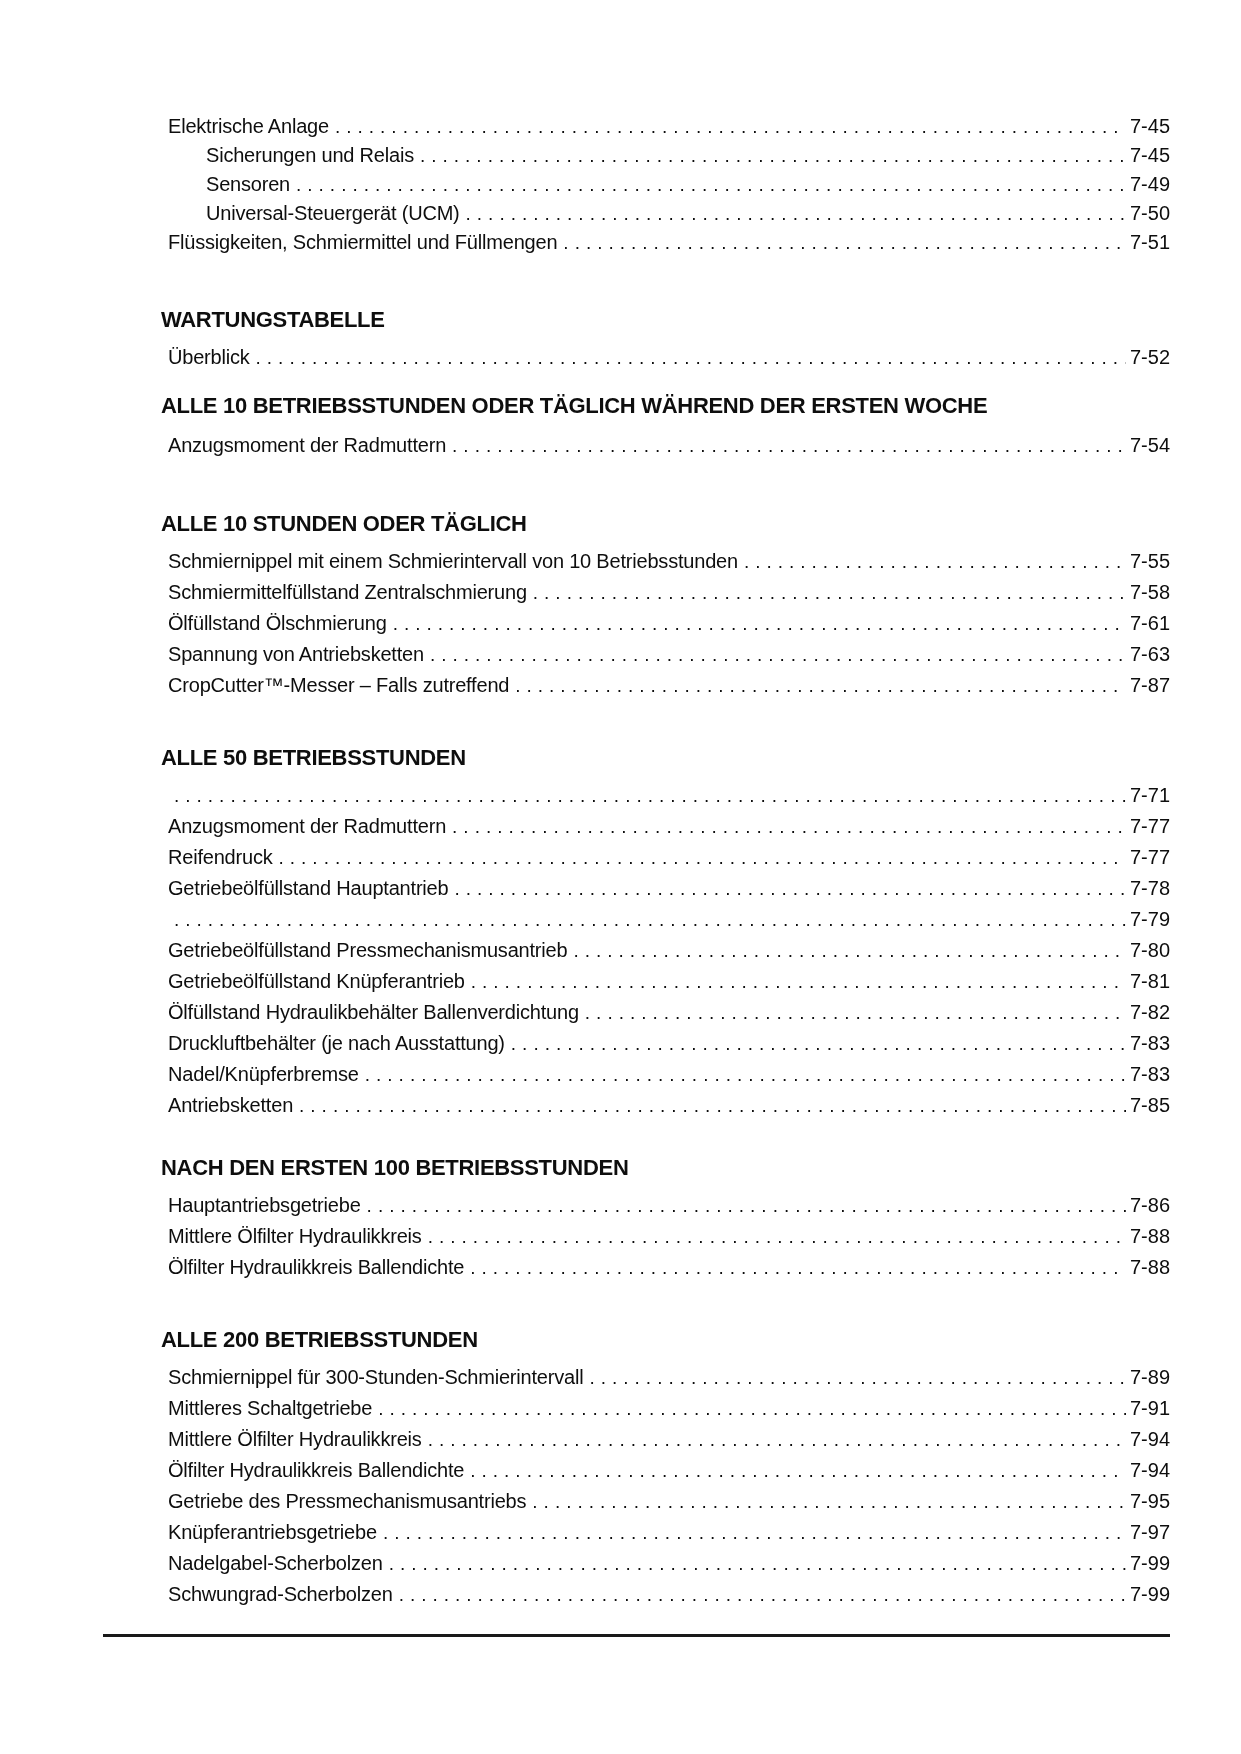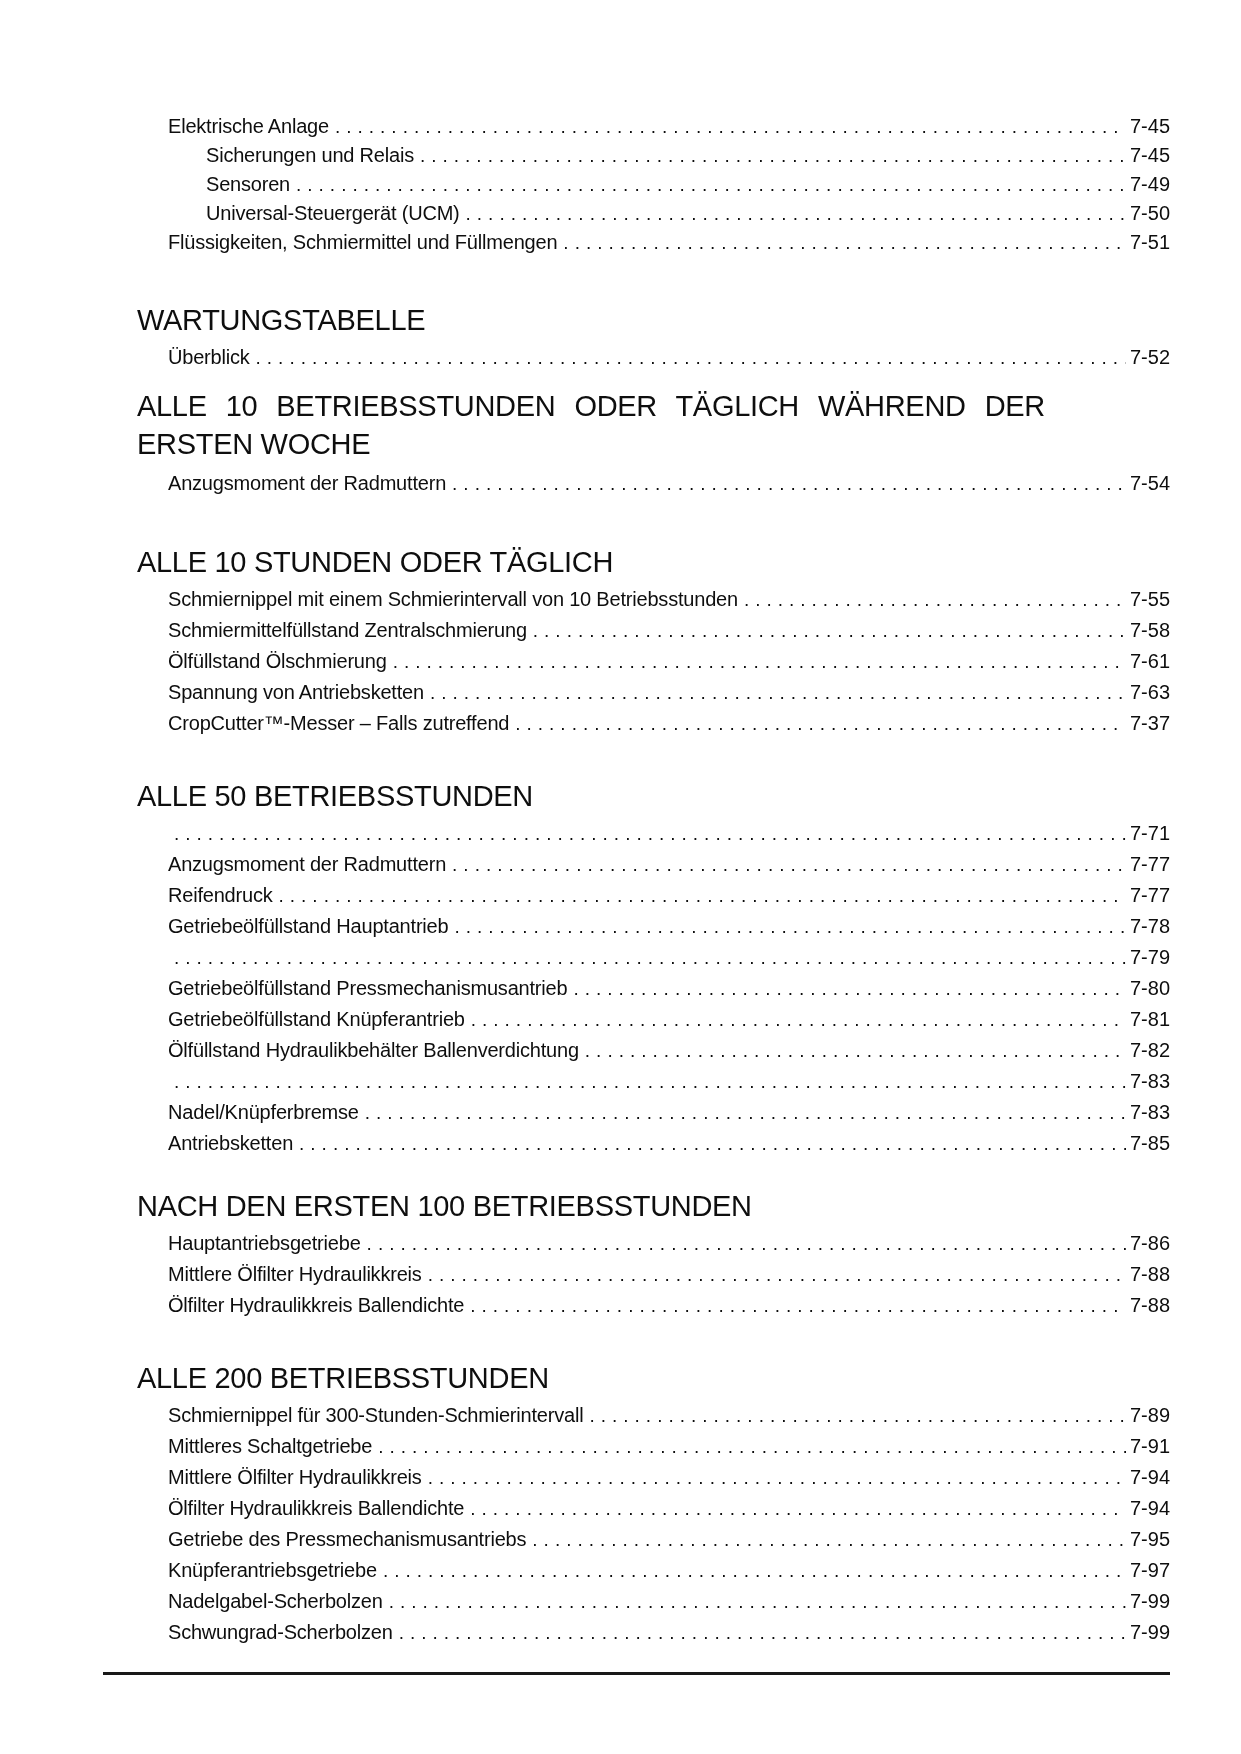--- a/index.html
+++ b/index.html
@@ -48,24 +48,25 @@
     font-size: 19px;
     letter-spacing: 6px;
   }
   .toc-page {
     white-space: nowrap;
   }
   
   .sec { margin-top: 46px; }
   .sec .entries { margin-top: 5px; }
   .sec-heading {
-    font-size: 29px;
+    font-size: 22px;
     line-height: 34px;
     letter-spacing: -0.3px;
-    font-weight: 400;
+    font-weight: 700;
+    margin-left: 24px;
   }
   #sec-1 { margin-top: 14px; }
   #sec-1 .sec-heading {
     width: 908px;
     text-align: justify;
     line-height: 38px;
   }
   #sec-3 { margin-top: 40px; }
   #sec-4 { margin-top: 30px; }
   #sec-5 { margin-top: 40px; }
@@ -151,21 +152,21 @@
         <span class="toc-page">7-61</span>
       </div>
       <div class="toc-row">
         <span class="toc-label">Spannung von Antriebsketten</span>
         <span class="toc-dots"></span>
         <span class="toc-page">7-63</span>
       </div>
       <div class="toc-row">
         <span class="toc-label">CropCutter™-Messer – Falls zutreffend</span>
         <span class="toc-dots"></span>
-        <span class="toc-page">7-37</span>
+        <span class="toc-page">7-87</span>
       </div>
     </div>
   </div>
 
   <div class="sec" id="sec-3">
     <div class="sec-heading">ALLE 50 BETRIEBSSTUNDEN</div>
     <div class="entries">
       <div class="toc-row">
         <span class="toc-dots"></span>
         <span class="toc-page">7-71</span>
@@ -198,20 +199,21 @@
         <span class="toc-label">Getriebeölfüllstand Knüpferantrieb</span>
         <span class="toc-dots"></span>
         <span class="toc-page">7-81</span>
       </div>
       <div class="toc-row">
         <span class="toc-label">Ölfüllstand Hydraulikbehälter Ballenverdichtung</span>
         <span class="toc-dots"></span>
         <span class="toc-page">7-82</span>
       </div>
       <div class="toc-row">
+        <span class="toc-label">Druckluftbehälter (je nach Ausstattung)</span>
         <span class="toc-dots"></span>
         <span class="toc-page">7-83</span>
       </div>
       <div class="toc-row">
         <span class="toc-label">Nadel/Knüpferbremse</span>
         <span class="toc-dots"></span>
         <span class="toc-page">7-83</span>
       </div>
       <div class="toc-row">
         <span class="toc-label">Antriebsketten</span>

